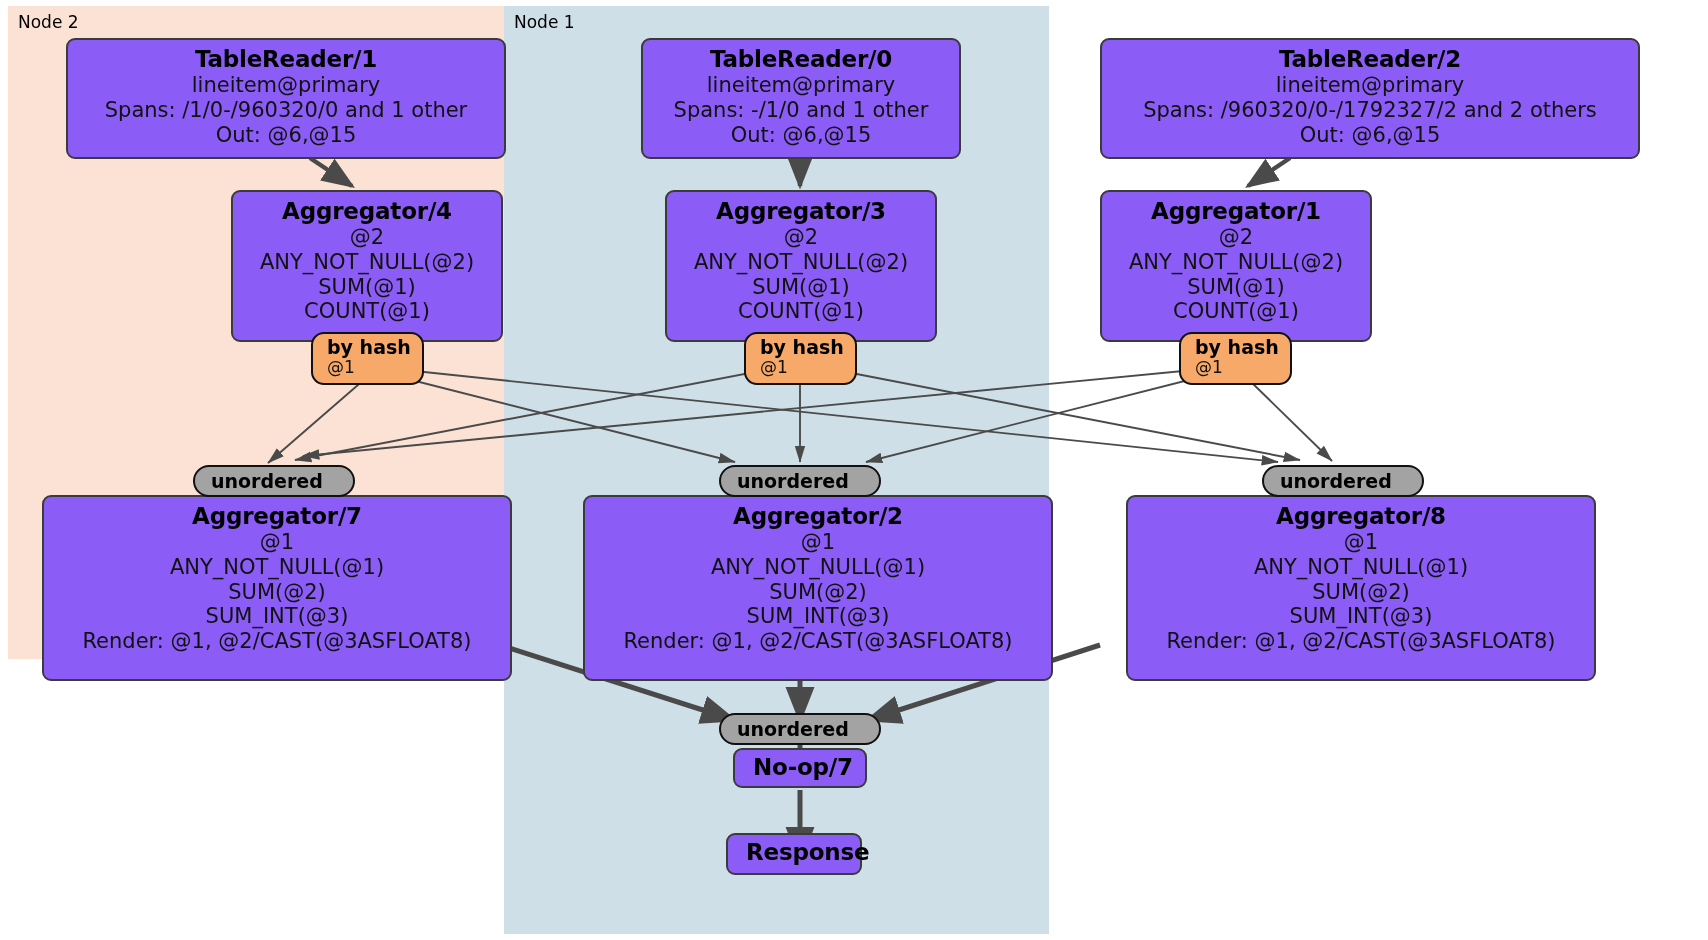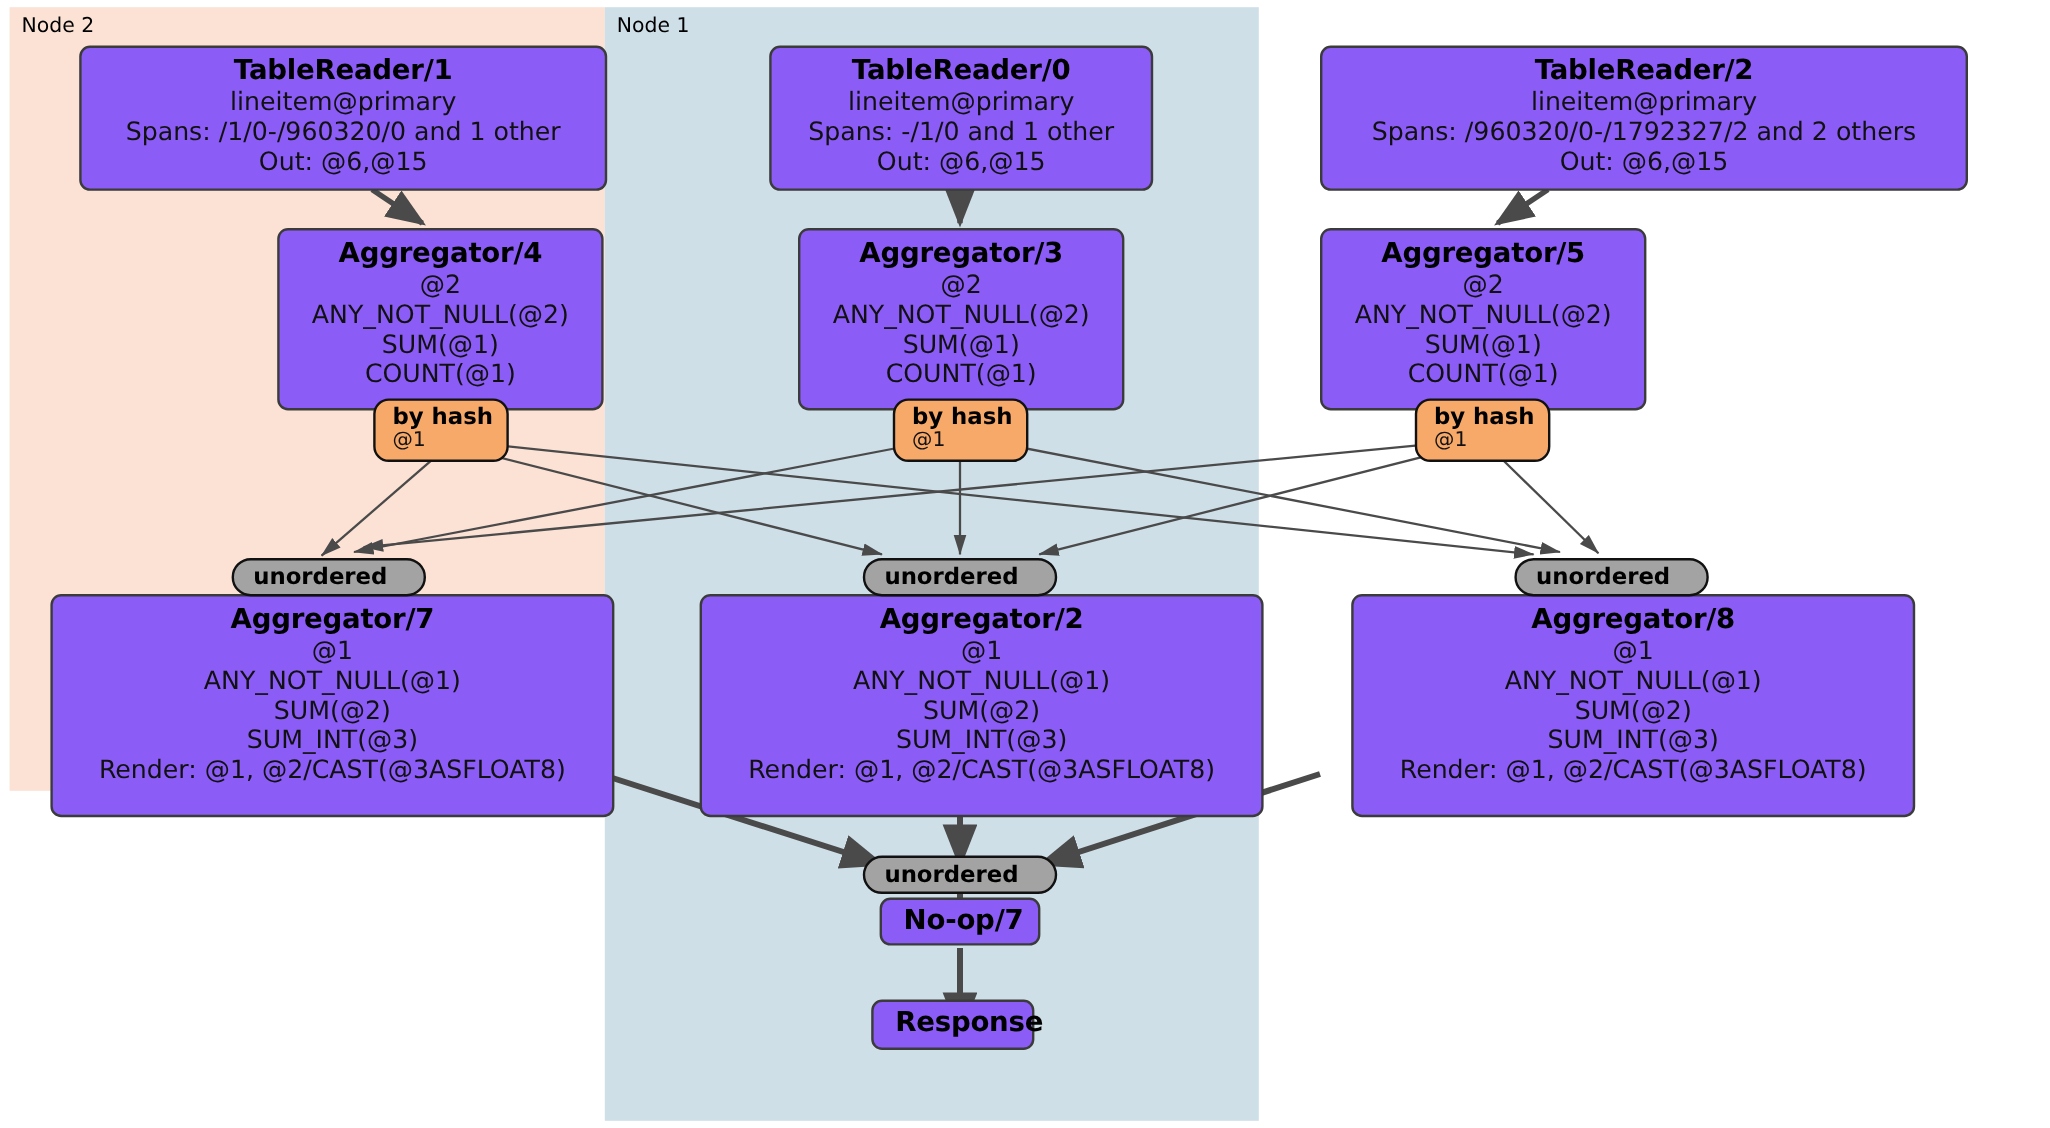--- a/index.html
+++ b/index.html
@@ -189,21 +189,21 @@
 
   <div class="proc" style="left:665px; top:190px; width:272px; height:152px;">
     <div class="title">Aggregator/3</div>
     <div class="line">@2</div>
     <div class="line">ANY_NOT_NULL(@2)</div>
     <div class="line">SUM(@1)</div>
     <div class="line">COUNT(@1)</div>
   </div>
 
   <div class="proc" style="left:1100px; top:190px; width:272px; height:152px;">
-    <div class="title">Aggregator/5</div>
+    <div class="title">Aggregator/1</div>
     <div class="line">@2</div>
     <div class="line">ANY_NOT_NULL(@2)</div>
     <div class="line">SUM(@1)</div>
     <div class="line">COUNT(@1)</div>
   </div>
 
   <div class="pill router" style="left:311px; top:332px; width:113px; height:53px;">
     <div class="rtitle">by hash</div>
     <div class="rsub">@1</div>
   </div>

